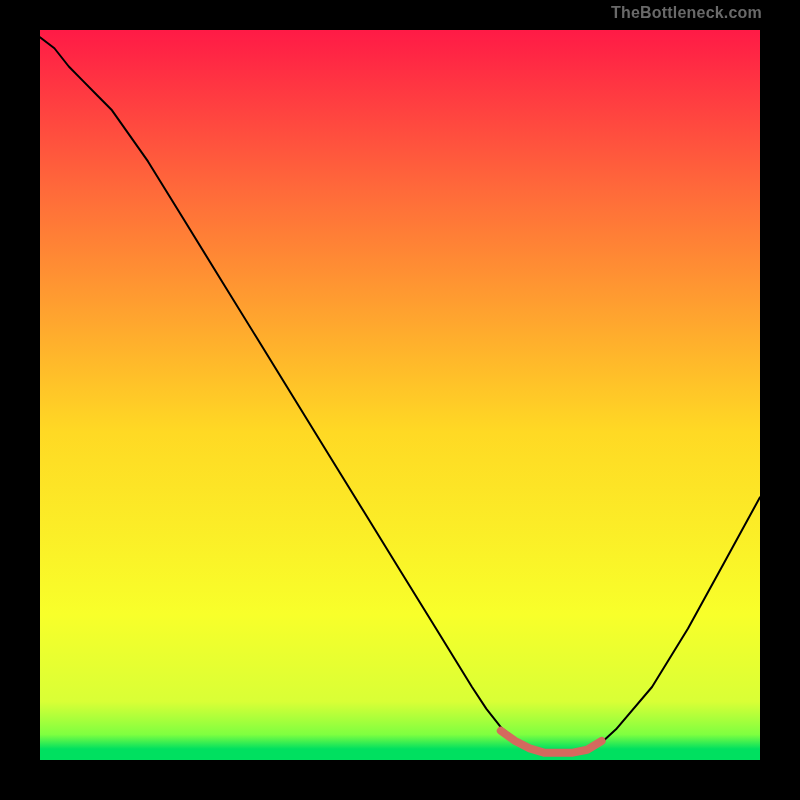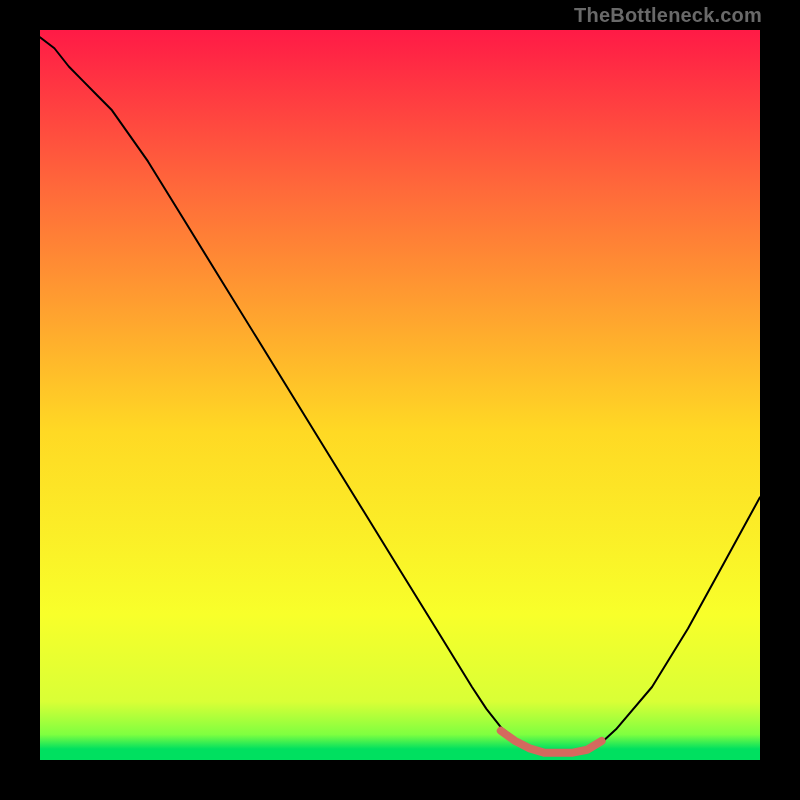--- a/index.html
+++ b/index.html
@@ -24,21 +24,21 @@
     top: 30px;
     width: 720px;
     height: 730px;
     overflow: hidden;
   }
   .watermark {
     position: absolute;
     top: 4px;
     right: 38px;
     font-family: Arial, Helvetica, sans-serif;
-    font-size: 20px;
+    font-size: 16px;
     font-weight: 600;
     color: #696969;
     letter-spacing: 0.2px;
   }
   svg {
     display: block;
   }
 </style>
 </head>
 <body>

